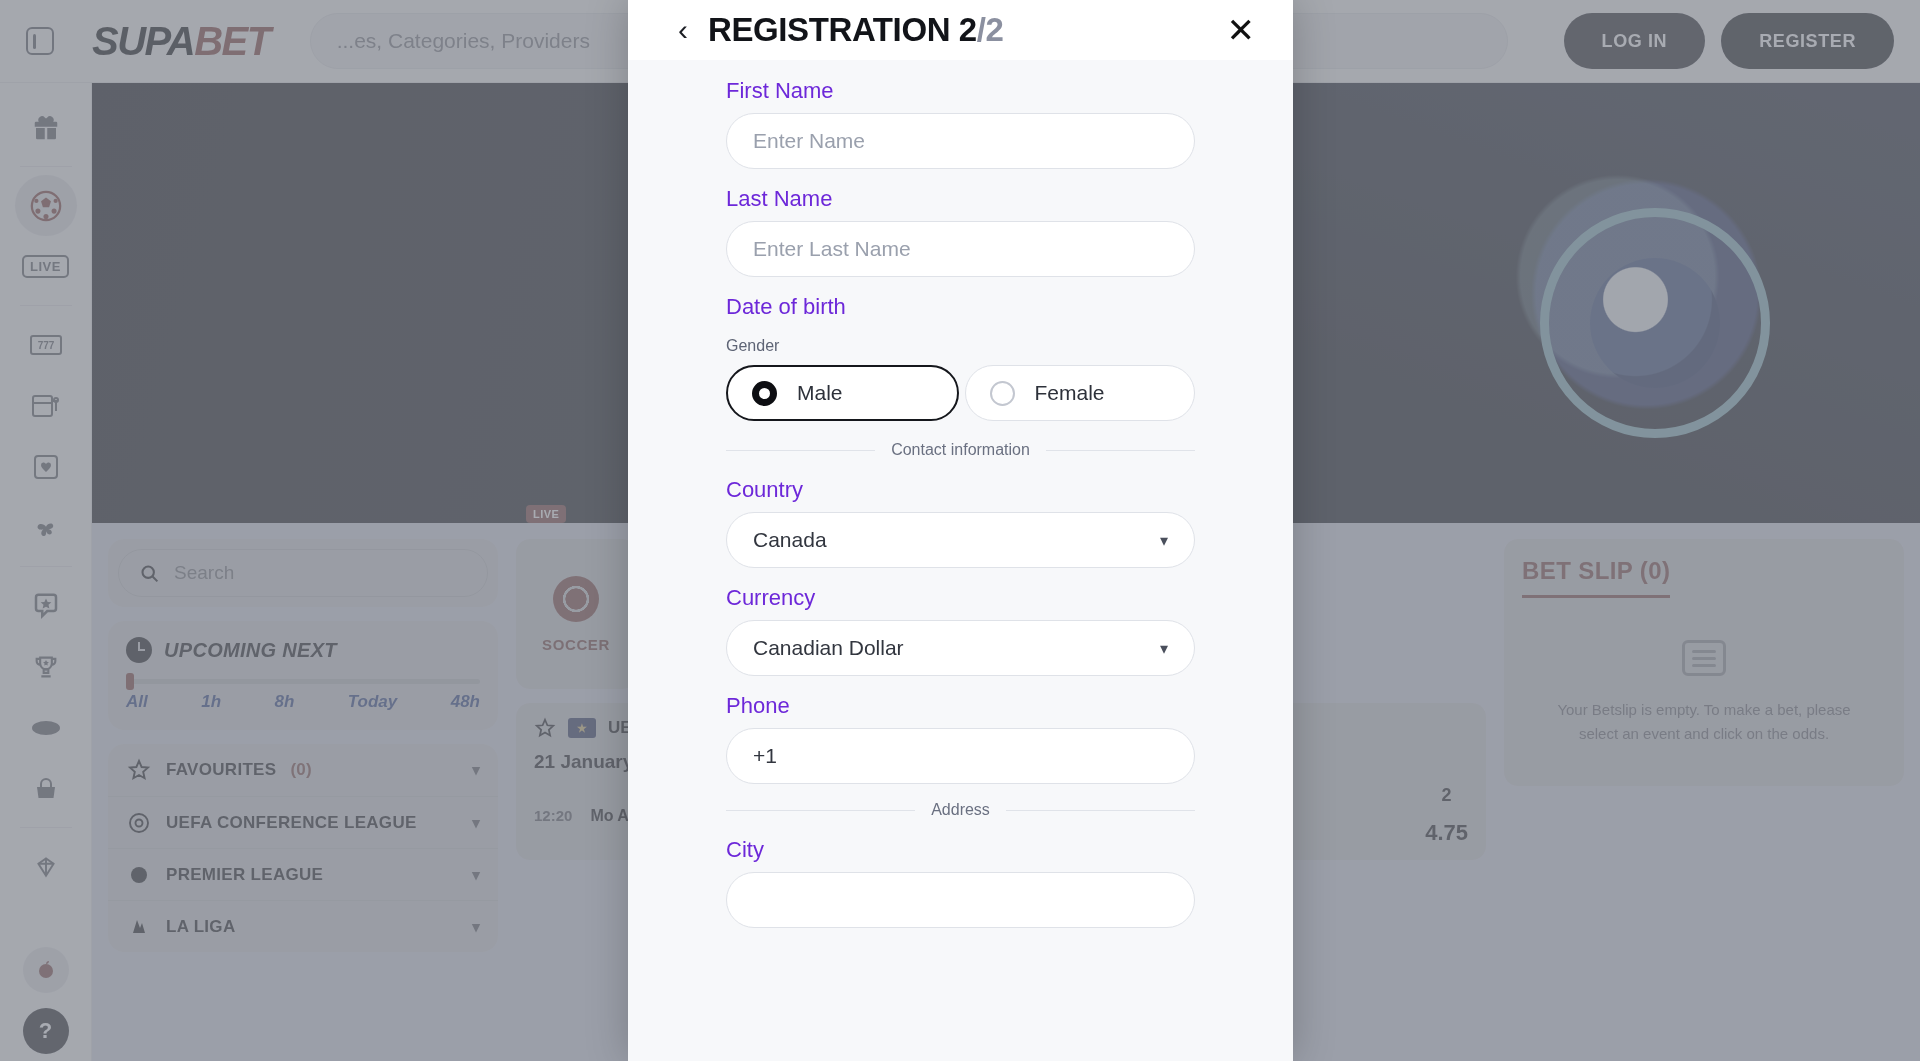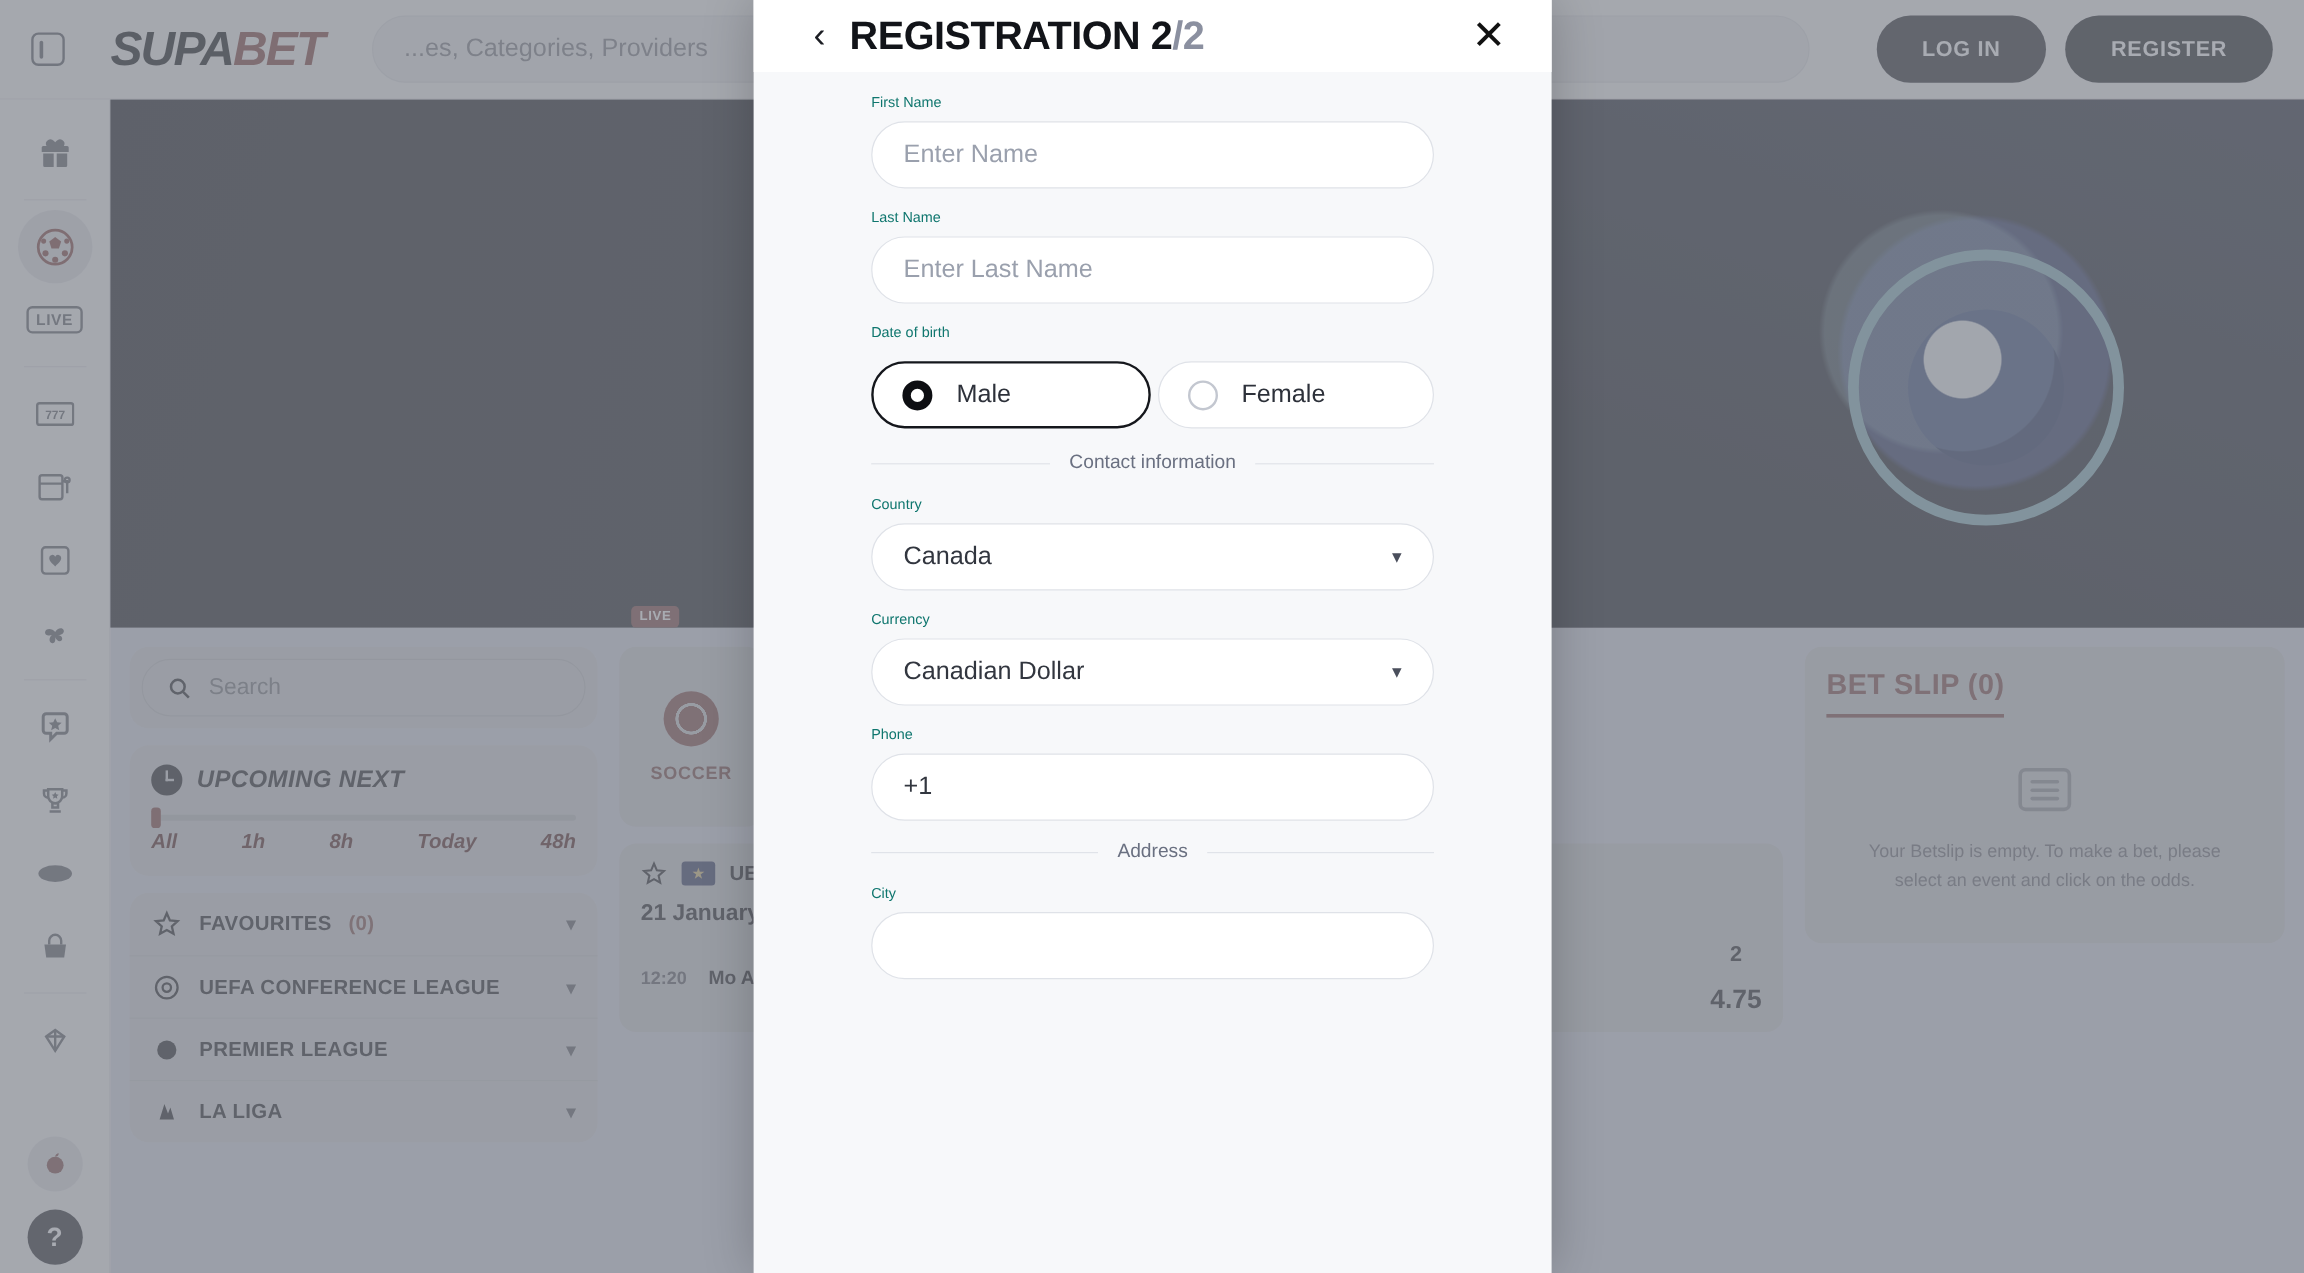--- a/index.html
+++ b/index.html
@@ -123,21 +123,21 @@
           background:#d3d6de; }
   .srch-wrap { padding:10px; }
   .upc { padding:16px 18px 18px;font-style:italic; }
   .upc-h { display:flex; align-items:center; gap:12px; font-size:20px; font-weight:900;
            color:#23262f; letter-spacing:.3px; }
   .upc-dot { width:26px; height:26px; border-radius:50%; background:#20232d; position:relative; }
   .upc-dot:after { content:""; position:absolute; left:12px; top:5px; width:2px; height:9px; background:#d3d6de; }
   .upc-dot:before { content:""; position:absolute; left:12px; top:12px; width:7px; height:2px; background:#d3d6de; }
   .slider { margin:16px 0 8px; height:5px; background:#bdc1cc; border-radius:3px; position:relative; }
   .slider i { position:absolute; left:0; top:-6px; width:8px; height:17px; background:#bb3b34; border-radius:3px; }
-  .ticks { display:flex; justify-content:space-between; font-size:17px; font-weight:700; color:#7f1d1d; }
+  .ticks { display:flex; justify-content:space-between; font-size:17px; font-weight:700; color:#1d4ed8; }
   .lrow { height:52px; display:flex; align-items:center; padding:0 18px; gap:14px;
           border-top:1px solid #c6cad3; font-size:17px; font-weight:800; color:#23262f;
           letter-spacing:.3px; }
   .lrow:first-child { border-top:none; }
   .lrow .cnt { color:#b04b44; }
   .lrow .chev { margin-left:auto; color:#5d6273; font-size:15px; }
   .lico { width:26px; height:26px; flex:0 0 26px; display:flex; align-items:center; justify-content:center; color:#23262f; }
 
   .col-mid { flex:1; display:flex; flex-direction:column; gap:14px; }
   .sports-strip { display:flex; gap:14px; }
@@ -183,21 +183,21 @@
     height:60px; flex:0 0 60px; display:flex; align-items:center; padding:0 38px 0 50px;
     background:#fff;
   }
   .m-back { font-size:30px; color:#1b1d23; margin-right:20px; line-height:1; cursor:pointer; font-weight:400; }
   .m-title { font-size:33px; font-weight:900; color:#121419; letter-spacing:-.4px; }
   .m-title .muted { color:#8b90a0; }
   .m-close { margin-left:auto; font-size:34px; color:#111; line-height:1; cursor:pointer; font-weight:500; }
 
   .m-body { flex:1; overflow:hidden; padding:18px 98px 0; }
   .fld { margin-bottom:17px; }
-  .fld-lab { font-size:12px; color:#0f766e; margin-bottom:9px; }
+  .fld-lab { font-size:22px; color:#6d28d9; margin-bottom:9px; }
   .fld-in {
     height:56px; background:#fff; border:1px solid #dfe2e8; border-radius:28px;
     display:flex; align-items:center; padding:0 26px; font-size:21px; color:#32363f;
   }
   .fld-in.ph { color:#9aa0ad; }
   .fld-in .chev { margin-left:auto; color:#4a4f5c; font-size:16px; }
 
   .g-lab { font-size:16px; color:#5e6475; margin-bottom:10px; }
   .g-row { display:flex; gap:6px; margin-bottom:20px; }
   .g-opt {
@@ -491,20 +491,21 @@
     <div class="fld">
       <div class="fld-lab">Last Name</div>
       <div class="fld-in ph">Enter Last Name</div>
     </div>
 
     <div class="fld">
       <div class="fld-lab">Date of birth</div>
     </div>
 
     <div>
+      <div class="g-lab">Gender</div>
       <div class="g-row">
         <div class="g-opt sel">
           <span class="radio on"></span>
           <span>Male</span>
         </div>
         <div class="g-opt">
           <span class="radio"></span>
           <span>Female</span>
         </div>
       </div>

